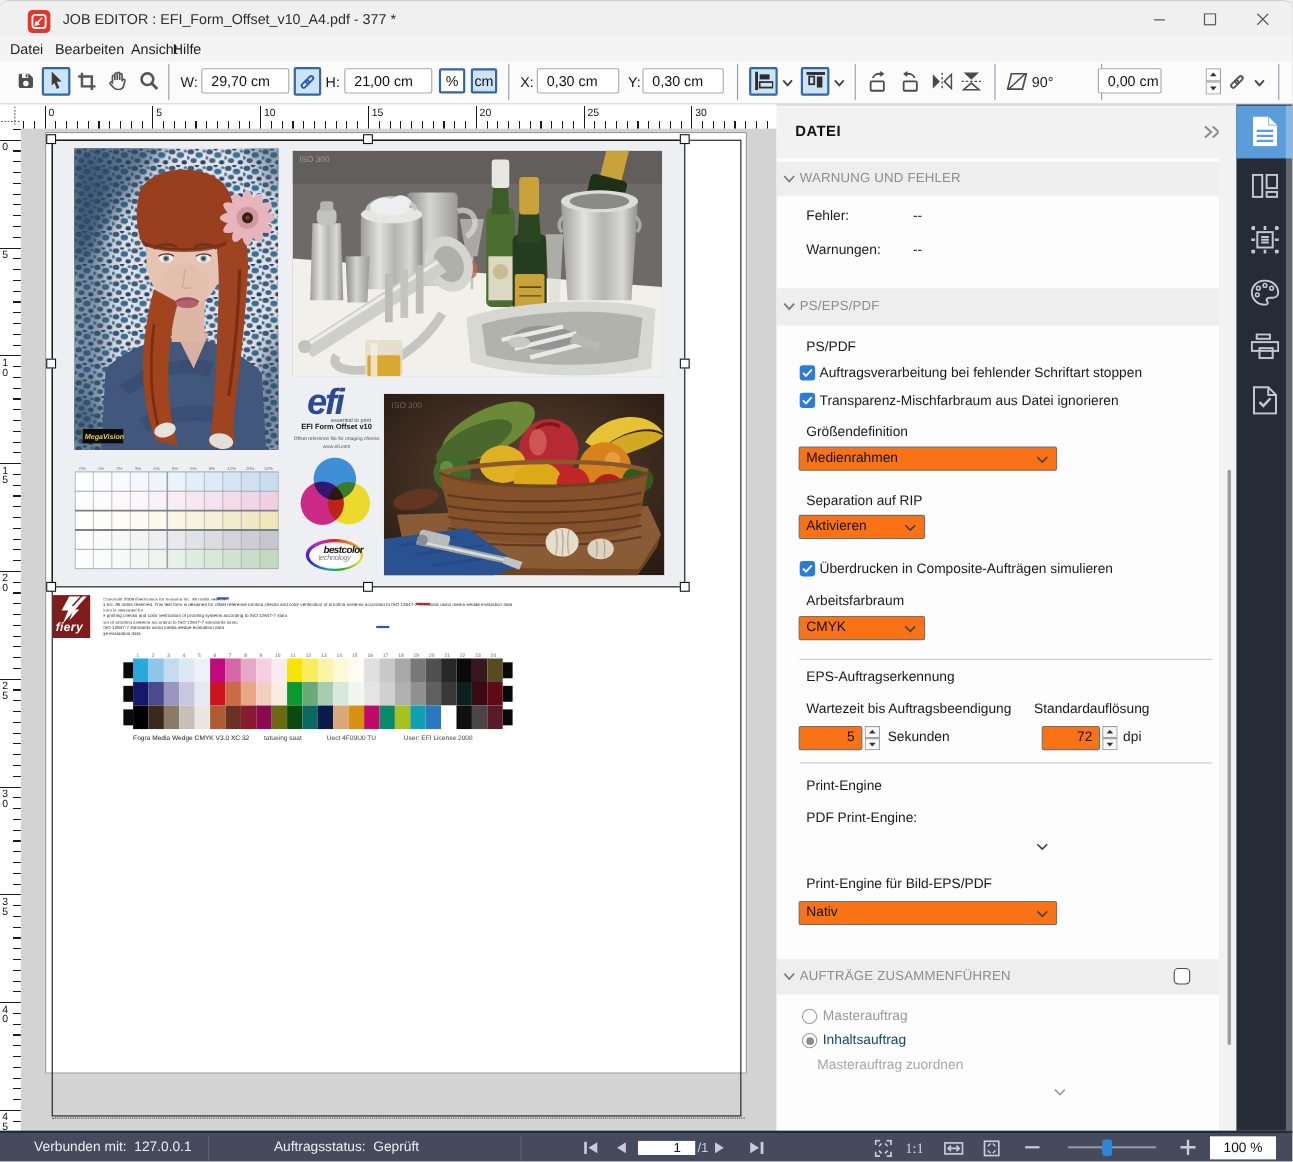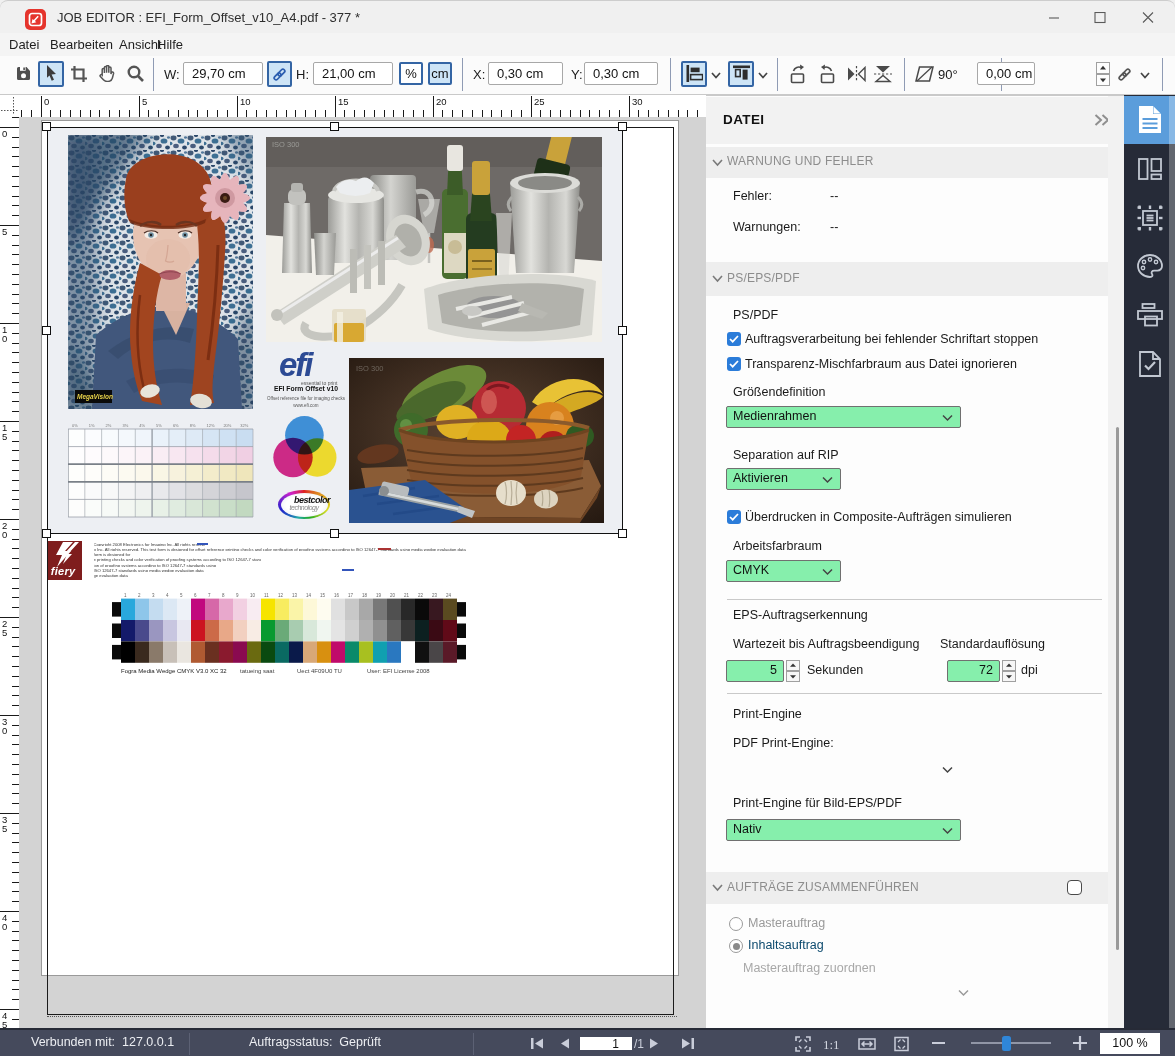--- a/index.html
+++ b/index.html
@@ -30,21 +30,21 @@
 .canvas { position:absolute; left:19px; top:117px; width:687px; height:911px; background:#d3d3d3; overflow:hidden; }
 .page { position:absolute; left:22px; top:3px; width:638px; height:856px; background:#fff;
   border:1px solid #9a9a9a; }
 
 .panel { position:absolute; left:706px; top:95px; width:418px; height:933px; background:#fdfdfd;
   border-top:1px solid #c9c9c9; font-size:12.5px; color:#1a1a1a; }
 .phead { position:absolute; left:0; top:1px; width:418px; height:47px; background:#f2f2f2; }
 .pband { position:absolute; left:0; width:402px; background:#eeeeee; }
 .bandtxt { position:absolute; left:21px; font-size:12px; color:#8d8d8d; letter-spacing:0.2px; }
 .plab { position:absolute; left:27px; color:#1a1a1a; }
-.dd { position:absolute; background:#86efac; border:1px solid #707070; border-radius:2px;
+.dd { position:absolute; background:#f97316; border:1px solid #707070; border-radius:2px;
   font-size:12.5px; color:#111; padding:2px 0 0 6px; height:22px; }
 .cb { position:absolute; width:14px; height:14px; background:#2b7cd9; border-radius:3px; }
 .scrolltrack { position:absolute; left:1108px; top:96px; width:16px; height:932px; background:#f2f2f2; }
 .scrollthumb { position:absolute; left:1116px; top:427px; width:3px; height:523px; background:#9a9a9a; border-radius:2px; }
 
 .strip { position:absolute; left:1124px; top:95px; width:51px; height:933px; background:#262b38; }
 
 .status { position:absolute; left:0; top:1028px; width:1175px; height:28px; background:#454a5c;
   border-top:2px solid #262a36; color:#eceef2; font-size:12.5px; }
 .ssep { position:absolute; top:3px; height:22px; width:1px; background:#5c6174; }
@@ -157,21 +157,21 @@
 <svg class="abs" style="left:915px;top:10px" width="19" height="16" viewBox="0 0 19 16">
 <path d="M4.5 1 H18 L14.5 15 H1 Z" fill="none" stroke="#4a4a4a" stroke-width="1.5"></path>
 <line x1="2" y1="15" x2="17" y2="1" stroke="#4a4a4a" stroke-width="1.3"></line>
 </svg>
 <div class="tblab" style="left:938px;font-size:13px">90°</div>
 <div class="tsep" style="left:1001px"></div>
 <svg class="abs" style="left:1012px;top:10px" width="18" height="15" viewBox="0 0 18 15">
 <rect x="1" y="1" width="16" height="13" fill="none" stroke="#4a4a4a" stroke-width="1.7"></rect>
 <rect x="1" y="1" width="4.5" height="13" fill="#4a4a4a"></rect>
 </svg>
-<div class="tbin" style="left:977px;width:58px">0,00 cm</div>
+<div class="tbin" style="left:998px;width:58px">0,00 cm</div>
 <svg class="abs" style="left:1096px;top:6px" width="14" height="24" viewBox="0 0 14 24">
 <rect x="0.5" y="0.5" width="13" height="11" fill="#fdfdfd" stroke="#a0a0a0"></rect>
 <rect x="0.5" y="12.5" width="13" height="11" fill="#fdfdfd" stroke="#a0a0a0"></rect>
 <path d="M4 7.4 L7 3.8 L10 7.4 Z" fill="#333"></path>
 <path d="M4 16.6 L7 20.2 L10 16.6 Z" fill="#333"></path>
 </svg>
 <svg class="abs" style="left:1117px;top:11px" width="15" height="15" viewBox="0 0 15 15">
 <g stroke="#555" stroke-width="1.7" fill="none" transform="rotate(-45 7.5 7.5)">
 <rect x="0.8" y="5.6" width="8" height="3.8" rx="1.9"></rect>
 <rect x="6.2" y="5.6" width="8" height="3.8" rx="1.9"></rect>

